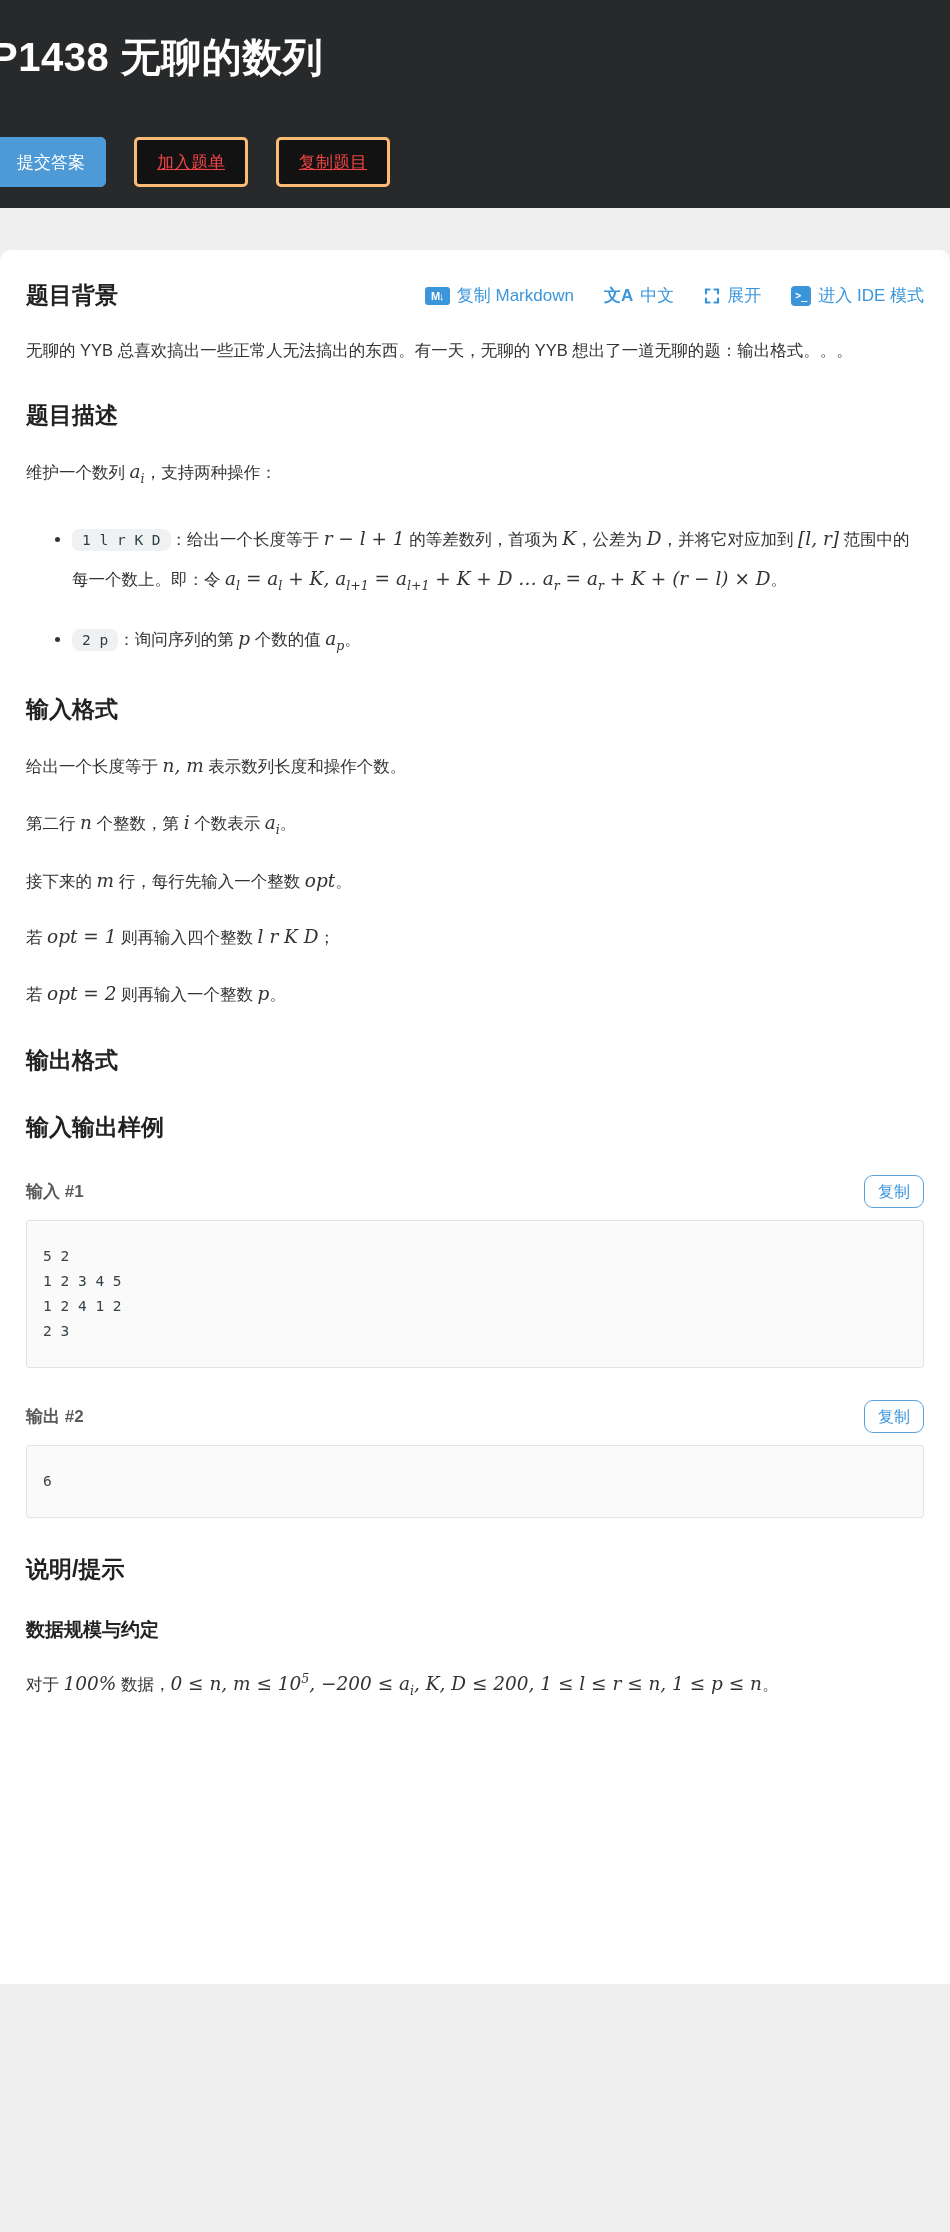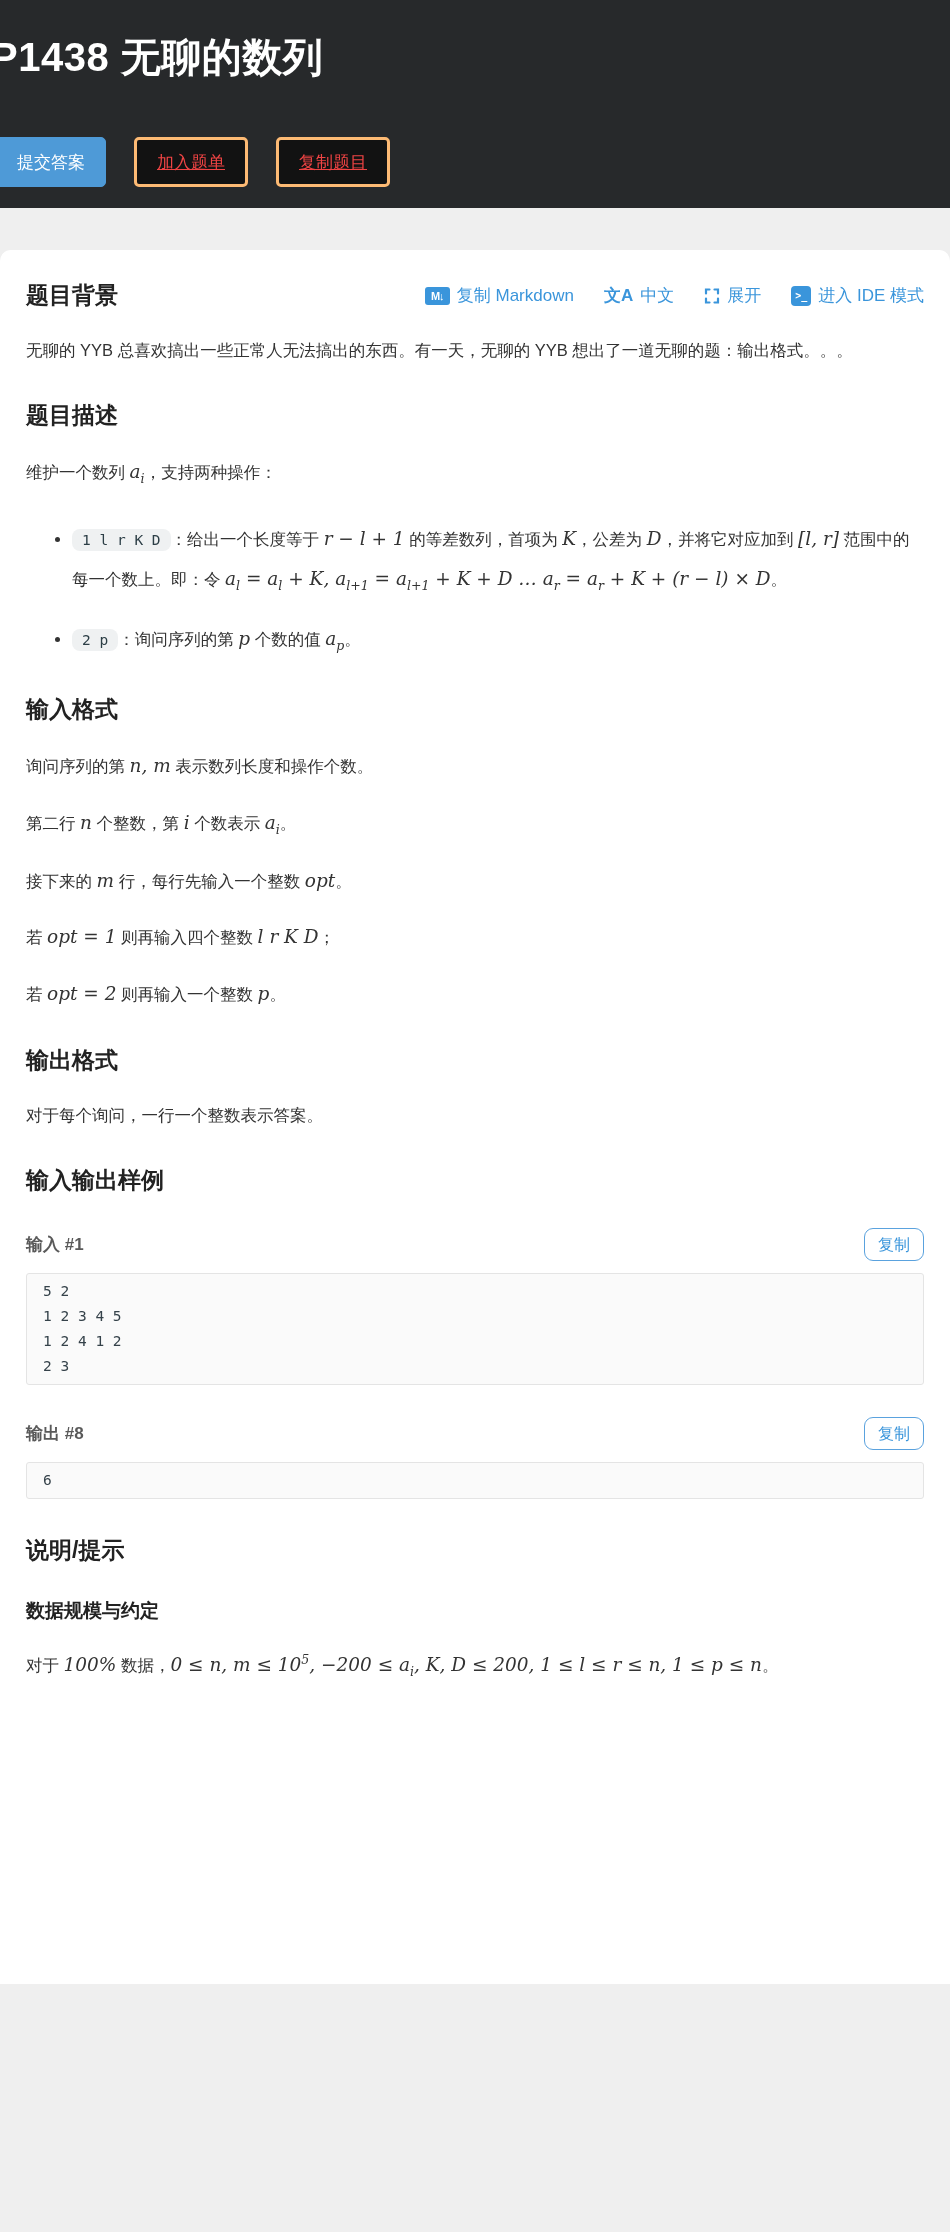--- a/index.html
+++ b/index.html
@@ -66,21 +66,21 @@
   .article li { font-size: 16.5px; line-height: 2.15; margin: 20px 0; color: #333; }
 
   .sample-head { display: flex; align-items: center; justify-content: space-between; margin: 32px 0 12px 0; }
   .sample-label { font-size: 17px; font-weight: bold; color: #5a5a5a; }
   .copy-btn {
     font-family: inherit; background: #fff; color: #3a95db; border: 1.5px solid #5aa2de;
     border-radius: 9px; font-size: 16px; padding: 6px 13px; cursor: pointer; line-height: 1.2;
   }
   pre.sample {
     background: #fafafa; border: 1px solid #e4e4e4; border-radius: 3px;
-    padding: 5px 16px; font-family: "DejaVu Sans Mono", "Liberation Mono", monospace;
+    padding: 23px 16px; font-family: "DejaVu Sans Mono", "Liberation Mono", monospace;
     font-size: 14.5px; line-height: 1.72; color: #35424a; margin: 0 0 6px 0;
     white-space: pre;
   }
 
   
   .footer { height: 107px; background: #333436; position: relative; overflow: hidden; flex: none; }
   .f-logo {
     position: absolute; left: 8px; bottom: -36px; width: 32px; height: 66px;
     background: #fff; border-radius: 50% 50% 46% 46%; transform: rotate(24deg);
   }
@@ -138,42 +138,41 @@
         <h2>题目描述</h2>
       </div>
       <p><span>维护一个数列 </span><span class="math">a<sub>i</sub></span><span>，支持两种操作：</span></p>
       <ul>
         <li><code class="inline-code">1 l r K D</code><span>：给出一个长度等于 </span><span class="math">r − l + 1</span><span> 的等差数列，首项为 </span><span class="math">K</span><span>，公差为 </span><span class="math">D</span><span>，并将它对应加到 </span><span class="math">[l, r]</span><span> 范围中的每一个数上。即：令 </span><span class="math">a<sub>l</sub> = a<sub>l</sub> + K, a<sub>l+1</sub> = a<sub>l+1</sub> + K + D … a<sub>r</sub> = a<sub>r</sub> + K + (r − l) × D</span><span>。</span></li>
         <li><code class="inline-code">2 p</code><span>：询问序列的第 </span><span class="math">p</span><span> 个数的值 </span><span class="math">a<sub>p</sub></span><span>。</span></li>
       </ul>
       <div class="h2row">
         <h2>输入格式</h2>
       </div>
-      <p><span>询问序列的第 </span><span class="math">n, m</span><span> 表示数列长度和操作个数。</span></p>
+      <p><span>给出一个长度等于 </span><span class="math">n, m</span><span> 表示数列长度和操作个数。</span></p>
       <p><span>第二行 </span><span class="math">n</span><span> 个整数，第 </span><span class="math">i</span><span> 个数表示 </span><span class="math">a<sub>i</sub></span><span>。</span></p>
       <p><span>接下来的 </span><span class="math">m</span><span> 行，每行先输入一个整数 </span><span class="math">opt</span><span>。</span></p>
       <p><span>若 </span><span class="math">opt = 1</span><span> 则再输入四个整数 </span><span class="math">l r K D</span><span>；</span></p>
       <p><span>若 </span><span class="math">opt = 2</span><span> 则再输入一个整数 </span><span class="math">p</span><span>。</span></p>
       <div class="h2row">
         <h2>输出格式</h2>
       </div>
-      <p><span>对于每个询问，一行一个整数表示答案。</span></p>
       <div class="h2row">
         <h2>输入输出样例</h2>
       </div>
       <div class="sample-head">
         <span class="sample-label">输入 #1</span>
         <button class="copy-btn">复制</button>
       </div>
       <pre class="sample">5 2
 1 2 3 4 5
 1 2 4 1 2
 2 3</pre>
       <div class="sample-head">
-        <span class="sample-label">输出 #8</span>
+        <span class="sample-label">输出 #2</span>
         <button class="copy-btn">复制</button>
       </div>
       <pre class="sample">6</pre>
       <div class="h2row">
         <h2>说明/提示</h2>
       </div>
       <h3>数据规模与约定</h3>
       <p><span>对于 </span><span class="math">100%</span><span> 数据，</span><span class="math">0 ≤ n, m ≤ 10<sup>5</sup>, −200 ≤ a<sub>i</sub>, K, D ≤ 200, 1 ≤ l ≤ r ≤ n, 1 ≤ p ≤ n</span><span>。</span></p>
     </div>
 

